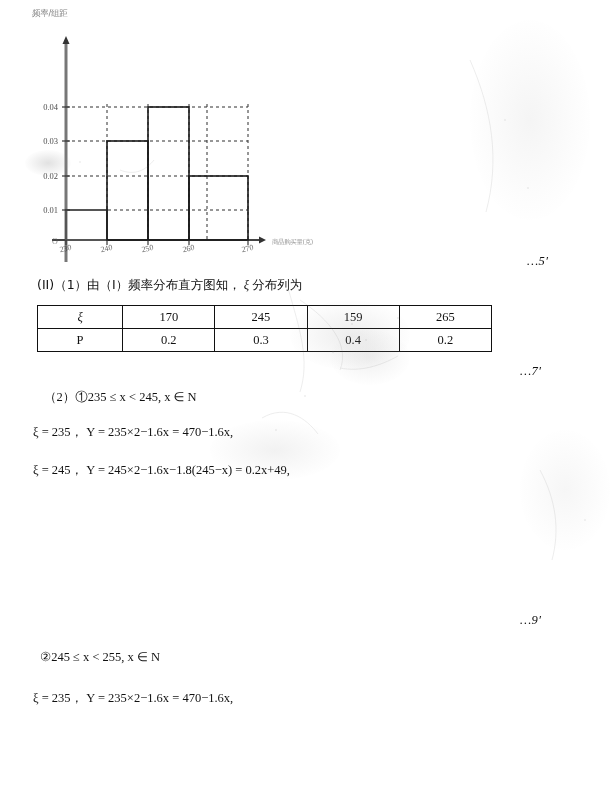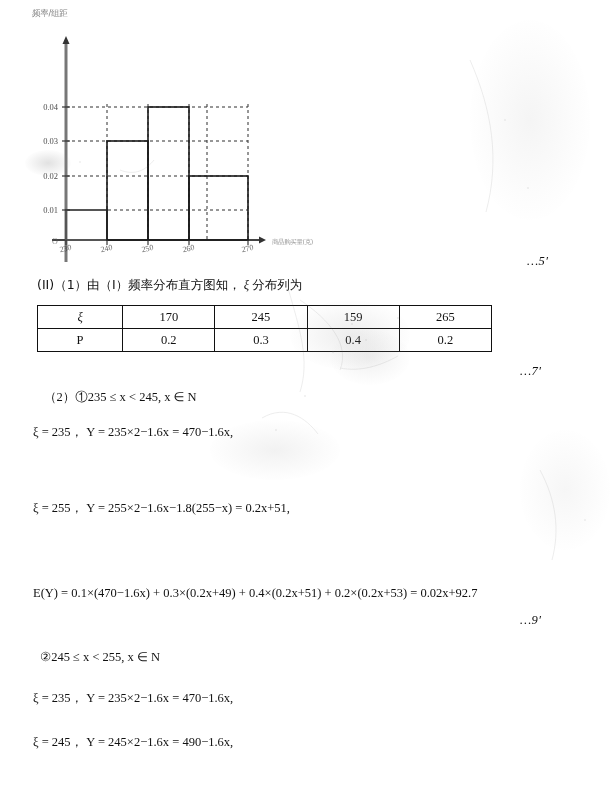--- a/index.html
+++ b/index.html
@@ -136,30 +136,28 @@
       <td class="val">0.2</td>
     </tr>
   </tbody>
     </table>
 
   <div class="mark" style="left:520px;top:364px;">…7′</div>
 
   <div class="ln it" style="left:44px;top:390px;">（2）①235 ≤ x &lt; 245, x ∈ N</div>
 
   <div class="ln it" style="left:33px;top:425px;">ξ = 235，  Y = 235×2−1.6x = 470−1.6x,</div>
-  <div class="ln it" style="left:33px;top:501px;">ξ = 255，  Y = 255×2−1.6x−1.8(255−x) = 0.2x+51,</div>
+  <div class="ln it" style="left:33px;top:463px;">ξ = 245，  Y = 245×2−1.6x−1.8(245−x) = 0.2x+49,</div>
 
-  <div class="ln it" style="left:33px;top:586px;">E(Y) = 0.1×(470−1.6x) + 0.3×(0.2x+49) + 0.4×(0.2x+51) + 0.2×(0.2x+53) = 0.02x+92.7</div>
 
   <div class="mark" style="left:520px;top:613px;">…9′</div>
 
   <div class="ln it" style="left:40px;top:650px;">②245 ≤ x &lt; 255, x ∈ N</div>
 
   <div class="ln it" style="left:33px;top:691px;">ξ = 235，  Y = 235×2−1.6x = 470−1.6x,</div>
-  <div class="ln it" style="left:33px;top:735px;">ξ = 245，  Y = 245×2−1.6x = 490−1.6x,</div>
 
   <div class="smudge" style="left:25px;top:150px;width:46px;height:26px;"></div>
   <div class="smudge" style="left:290px;top:300px;width:120px;height:70px;opacity:.6;"></div>
   <div class="smudge" style="left:330px;top:330px;width:80px;height:55px;opacity:.5;"></div>
   <div class="smudge" style="left:210px;top:420px;width:130px;height:60px;opacity:.45;"></div>
   <div class="smudge" style="left:470px;top:20px;width:120px;height:200px;opacity:.35;"></div>
   <div class="smudge" style="left:520px;top:430px;width:90px;height:120px;opacity:.3;"></div>
 
   <svg class="noise" style="left:0;top:0;width:616px;height:788px;" viewBox="0 0 616 788">
     <g stroke="#6b6b6b" fill="none" stroke-width=".8" opacity=".5">

